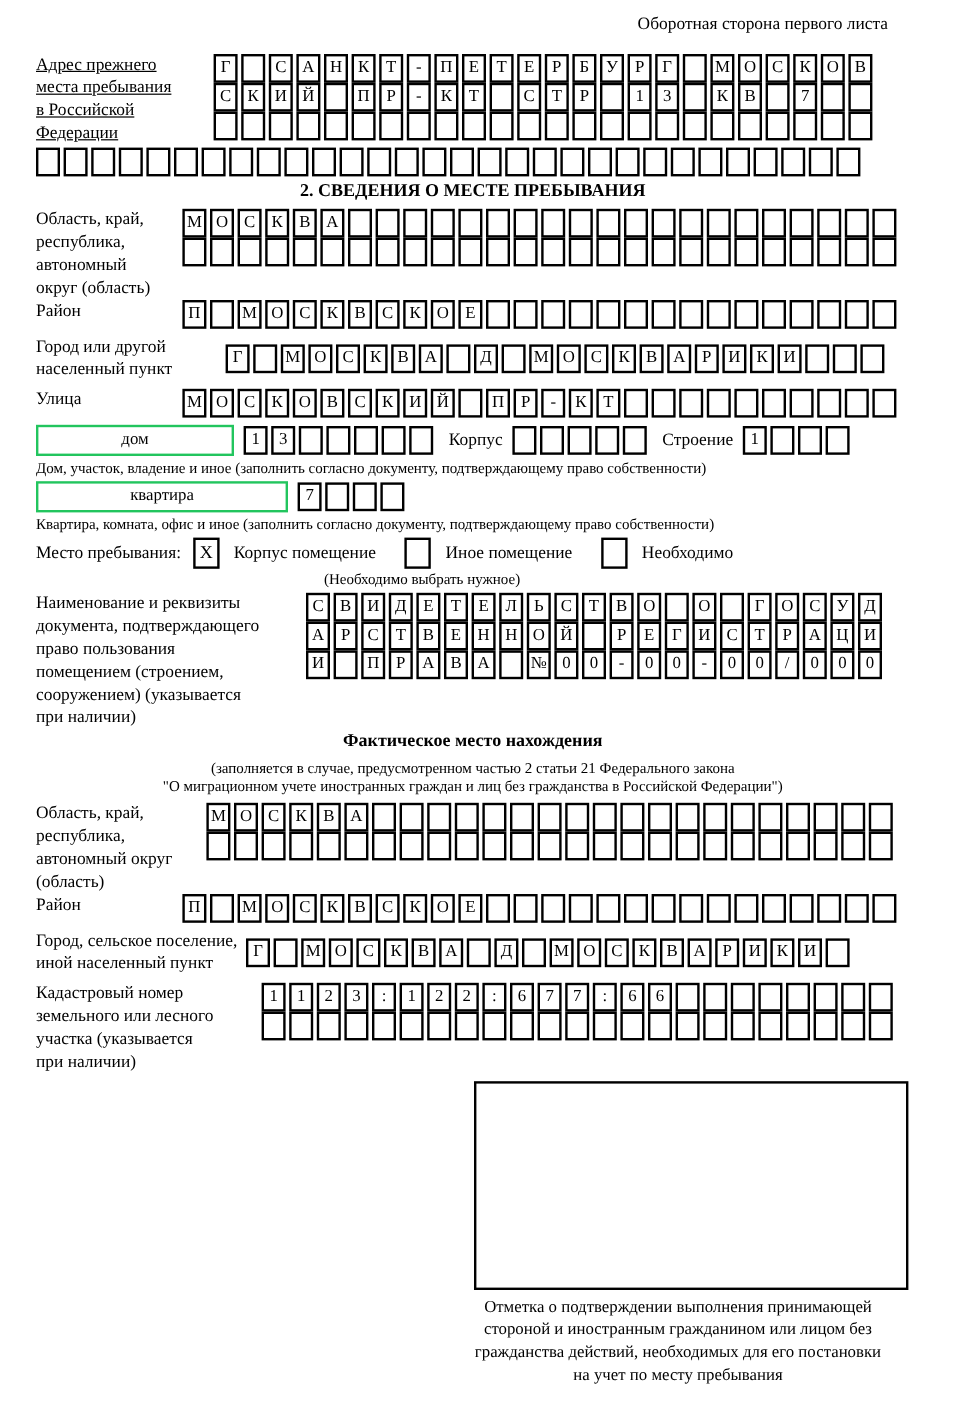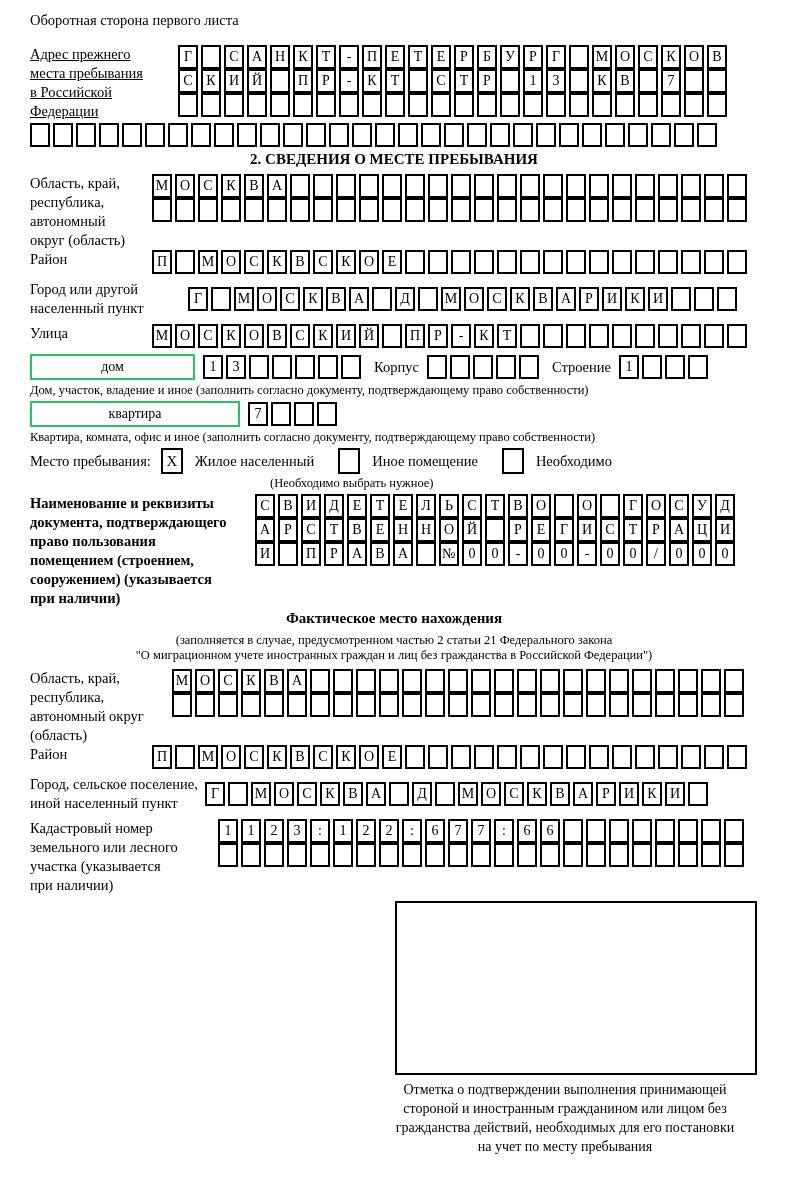--- a/index.html
+++ b/index.html
@@ -1,26 +1,26 @@
 <!DOCTYPE html>
 <html><head>
 <meta charset="utf-8">
 <style>
   * { margin:0; padding:0; box-sizing:border-box; }
   html,body { background:#fff; }
   body { width:800px; height:1180px; font-family:"Liberation Serif", serif; color:#000; }
   .page { width:800px; height:1180px; padding:12px 42px 0 30px; overflow:hidden; }
 
-  .hdr { text-align:left; font-size:14.5px; padding-right:18px; margin-bottom:16px; }
+  .hdr { text-align:right; font-size:14.5px; padding-right:18px; margin-bottom:16px; }
 
   .flexrow { display:flex; }
   .vcenter { align-items:center; }
   .lbl { font-size:14.5px; line-height:19px; flex:none; }
   .w148 { width:148px;text-decoration:underline; } .w122 { width:122px; } .w140 { width:140px; }
-  .w142 { width:142px; } .w175 { width:175px; } .w188 { width:188px; } .w225 { width:225px;font-weight:bold; }
+  .w142 { width:142px; } .w175 { width:175px; } .w188 { width:188px; } .w225 { width:225px; }
 
   .cellrow { display:flex; height:24px; margin-bottom:4px; }
   .flexrow .cellrow { margin-bottom:0; }
   .cell { flex:none; width:20px; height:24px; border:2px solid #000; margin-right:3px;
           display:flex; align-items:center; justify-content:center;
           font-size:14px; line-height:1; }
 
   .caption { font-size:12.5px; line-height:14px; margin-bottom:4px; }
   .center { text-align:center; }
   .title { font-weight:bold; font-size:15px; text-align:center; margin:2px 0 6px 0; }
@@ -363,21 +363,21 @@
         <span class="cell"></span>
         <span class="cell"></span>
         <span class="cell"></span>
       </div>
   </div>
   <div class="caption">Квартира, комната, офис и иное (заполнить согласно документу, подтверждающему право собственности)</div>
 
   <div class="flexrow vcenter stay">
     <span>Место пребывания:</span>
     <span class="chk">X</span>
-    <span class="optlbl">Жилое населенный</span>
+    <span class="optlbl">Корпус помещение</span>
     <span class="chk"></span>
     <span class="optlbl">Иное помещение</span>
     <span class="chk"></span>
     <span class="optlbl">Необходимо</span>
   </div>
   <div class="caption" style="margin-left:240px;">(Необходимо выбрать нужное)</div>
 
   <div class="flexrow" style="height:114px;">
     <div class="lbl w225">Наименование и реквизиты<br>документа, подтверждающего<br>право пользования<br>помещением (строением,<br>сооружением) (указывается<br>при наличии)</div>
     <div>

